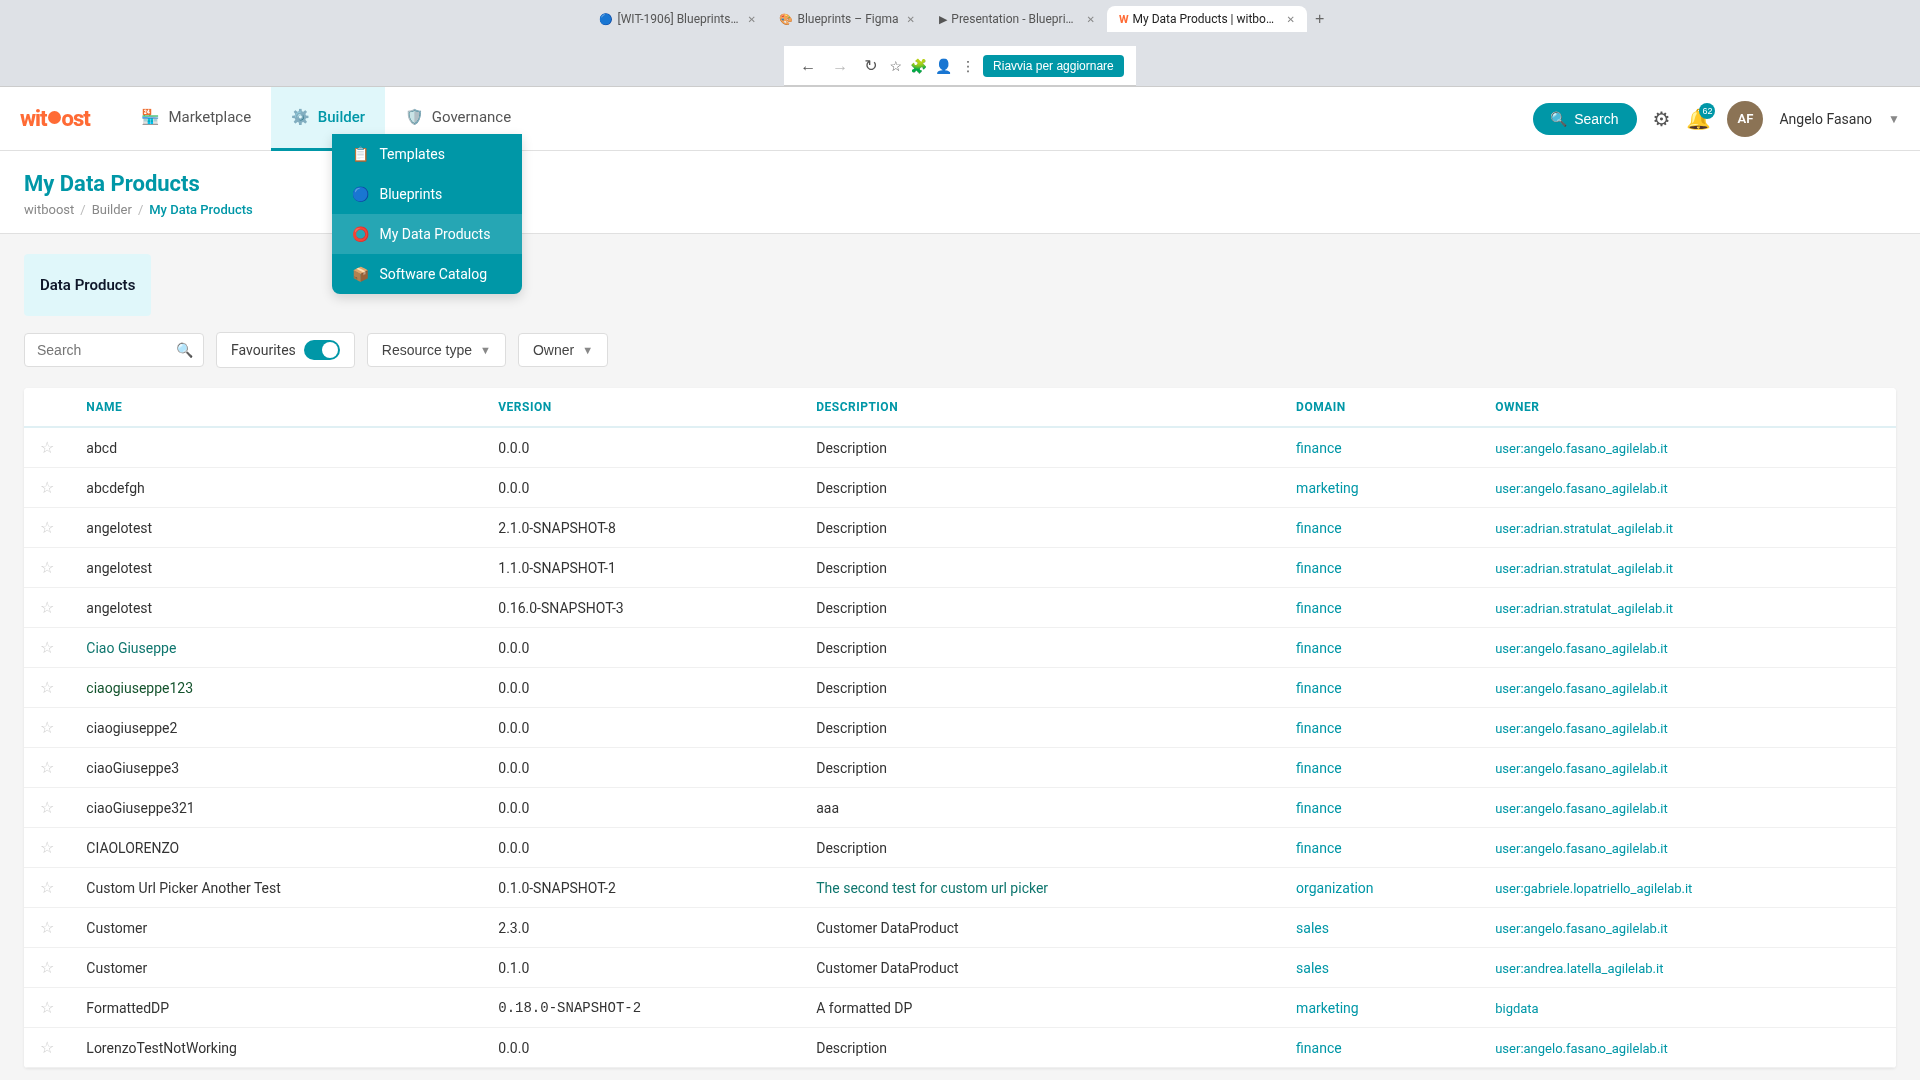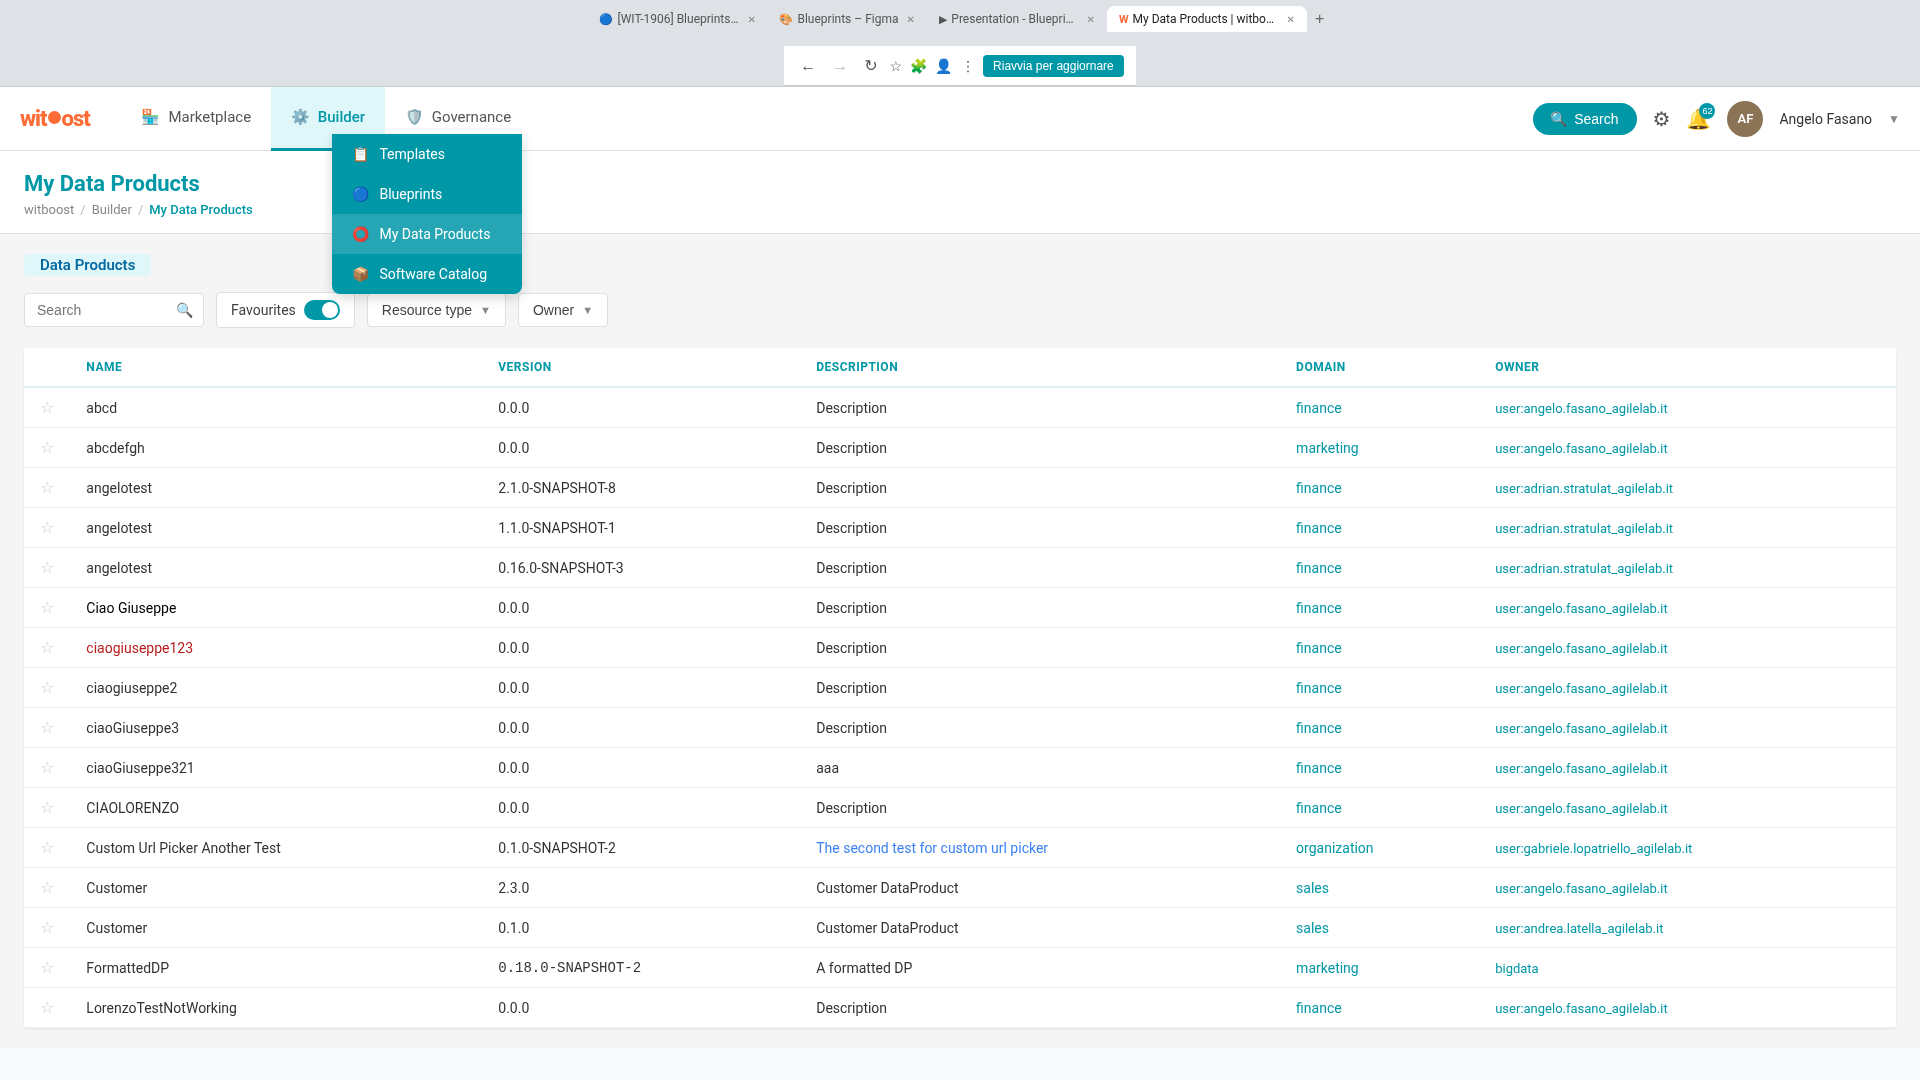--- a/index.html
+++ b/index.html
@@ -134,21 +134,21 @@
       <span style="color:#888; cursor:pointer;">witboost</span>
       <span style="color:#bbb;">/</span>
       <span style="color:#888; cursor:pointer;">Builder</span>
       <span style="color:#bbb;">/</span>
       <span style="color:#0097a7; font-weight:500;">My Data Products</span>
     </div>
   </div>
 
   <div style="padding:20px 24px; background:#f5f5f5; min-height:600px;">
     
-    <div style="font-size:15px; font-weight:600; color:#0369a1; margin-bottom:16px; background:#e0f7fa; padding:2px 16px; border-radius:4px; display:inline-block;">Data Products</div>
+    <div style="font-size:15px; font-weight:600; color:#0f172a; margin-bottom:16px; background:#e0f7fa; padding:22px 16px; border-radius:4px; display:inline-block;">Data Products</div>
 
     
     <div style="display:flex; align-items:center; gap:12px; margin-bottom:20px;">
       <div style="position:relative;">
         <input type="text" class="search-input" style="border: 1px solid rgb(221, 221, 221); border-radius: 4px; padding: 8px 36px 8px 12px; font-size: 14px; width: 180px; outline: none;" placeholder="Search">
         <span style="position:absolute; right:10px; top:50%; transform:translateY(-50%); color:#888; font-size:14px;">🔍</span>
       </div>
       <div style="display:flex; align-items:center; gap:8px; border:1px solid #ddd; border-radius:4px; padding:7px 14px; background:#fff; cursor:pointer;">
         <span style="font-size:14px; color:#404040;">Favourites</span>
         <div style="width:36px; height:20px; background:#0097a7; border-radius:10px; position:relative; cursor:pointer;">
@@ -277,41 +277,41 @@
     </td>
     <td style="padding:10px 16px;">
       <a style="color:#0097a7; text-decoration:none; cursor:pointer; font-size:13px;">user:adrian.stratulat_agilelab.it</a>
     </td>
   </tr>
             <tr style="border-bottom: 1px solid rgb(240, 240, 240); cursor: pointer;">
     <td style="padding:10px 16px; text-align:center;">
       <span style="color:#ccc; cursor:pointer; font-size:16px;">☆</span>
     </td>
     <td style="padding:10px 16px;">
-      <span style="color:#000000; cursor:pointer;margin-top:18px;">Ciao Giuseppe</span>
-    </td>
-    <td style="padding:10px 16px;">
-      <span style="color:#333;">0.0.0</span>
-    </td>
-    <td style="padding:10px 16px;">
-      <span style="color:#333;">Description</span>
-    </td>
-    <td style="padding:10px 16px;">
-      <a style="color:#0097a7; text-decoration:none; cursor:pointer;">finance</a>
-    </td>
-    <td style="padding:10px 16px;">
-      <a style="color:#0097a7; text-decoration:none; cursor:pointer; font-size:13px;">user:angelo.fasano_agilelab.it</a>
-    </td>
-  </tr>
-            <tr style="border-bottom: 1px solid rgb(240, 240, 240); cursor: pointer;">
-    <td style="padding:10px 16px; text-align:center;">
-      <span style="color:#ccc; cursor:pointer; font-size:16px;">☆</span>
-    </td>
-    <td style="padding:10px 16px;">
-      <span style="color:#b91c1c; cursor:pointer;">ciaogiuseppe123</span>
+      <span style="color:#0f766e; cursor:pointer;margin-top:18px;">Ciao Giuseppe</span>
+    </td>
+    <td style="padding:10px 16px;">
+      <span style="color:#333;">0.0.0</span>
+    </td>
+    <td style="padding:10px 16px;">
+      <span style="color:#333;">Description</span>
+    </td>
+    <td style="padding:10px 16px;">
+      <a style="color:#0097a7; text-decoration:none; cursor:pointer;">finance</a>
+    </td>
+    <td style="padding:10px 16px;">
+      <a style="color:#0097a7; text-decoration:none; cursor:pointer; font-size:13px;">user:angelo.fasano_agilelab.it</a>
+    </td>
+  </tr>
+            <tr style="border-bottom: 1px solid rgb(240, 240, 240); cursor: pointer;">
+    <td style="padding:10px 16px; text-align:center;">
+      <span style="color:#ccc; cursor:pointer; font-size:16px;">☆</span>
+    </td>
+    <td style="padding:10px 16px;">
+      <span style="color:#14532d; cursor:pointer;">ciaogiuseppe123</span>
     </td>
     <td style="padding:10px 16px;">
       <span style="color:#333;">0.0.0</span>
     </td>
     <td style="padding:10px 16px;">
       <span style="color:#333;">Description</span>
     </td>
     <td style="padding:10px 16px;">
       <a style="color:#0097a7; text-decoration:none; cursor:pointer;">finance</a>
     </td>
@@ -403,21 +403,21 @@
     <td style="padding:10px 16px; text-align:center;">
       <span style="color:#ccc; cursor:pointer; font-size:16px;">☆</span>
     </td>
     <td style="padding:10px 16px;">
       <span style="color:#333; cursor:pointer;">Custom Url Picker Another Test</span>
     </td>
     <td style="padding:10px 16px;">
       <span style="color:#333;">0.1.0-SNAPSHOT-2</span>
     </td>
     <td style="padding:10px 16px;">
-      <span style="color:#3b82f6;">The second test for custom url picker</span>
+      <span style="color:#0f766e;">The second test for custom url picker</span>
     </td>
     <td style="padding:10px 16px;">
       <a style="color:#0097a7; text-decoration:none; cursor:pointer;">organization</a>
     </td>
     <td style="padding:10px 16px;">
       <a style="color:#0097a7; text-decoration:none; cursor:pointer; font-size:13px;">user:gabriele.lopatriello_agilelab.it</a>
     </td>
   </tr>
             <tr style="border-bottom: 1px solid rgb(240, 240, 240); cursor: pointer;">
     <td style="padding:10px 16px; text-align:center;">

